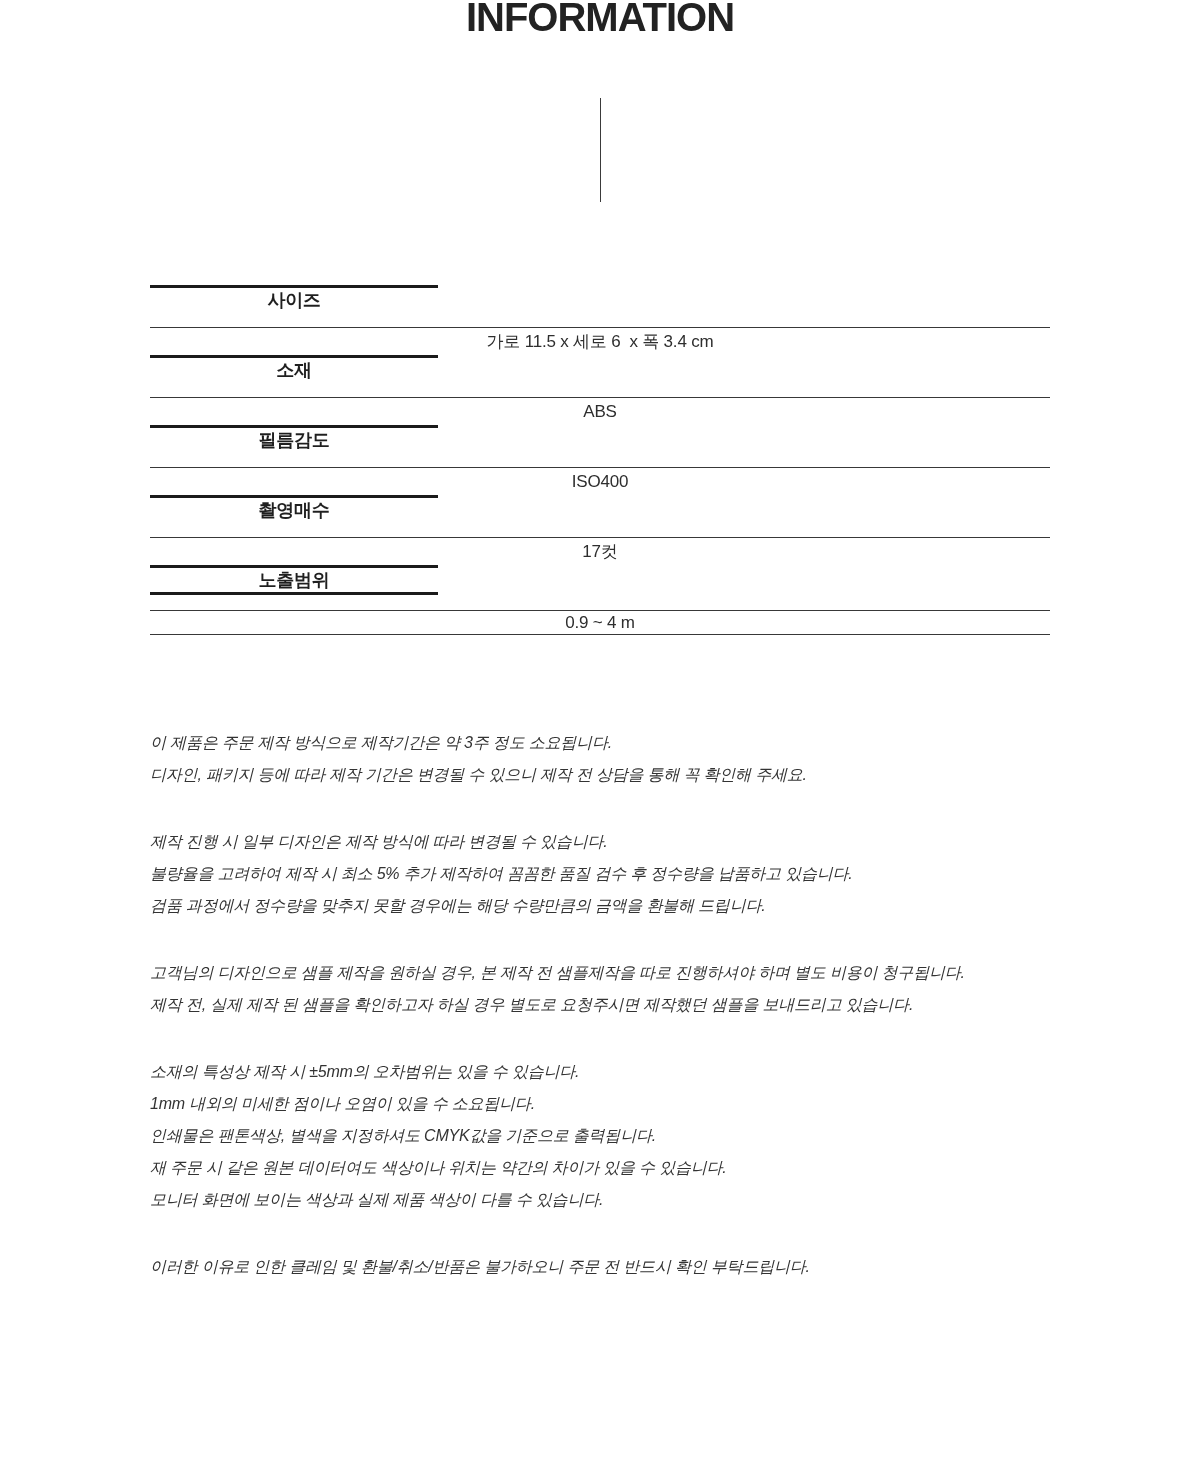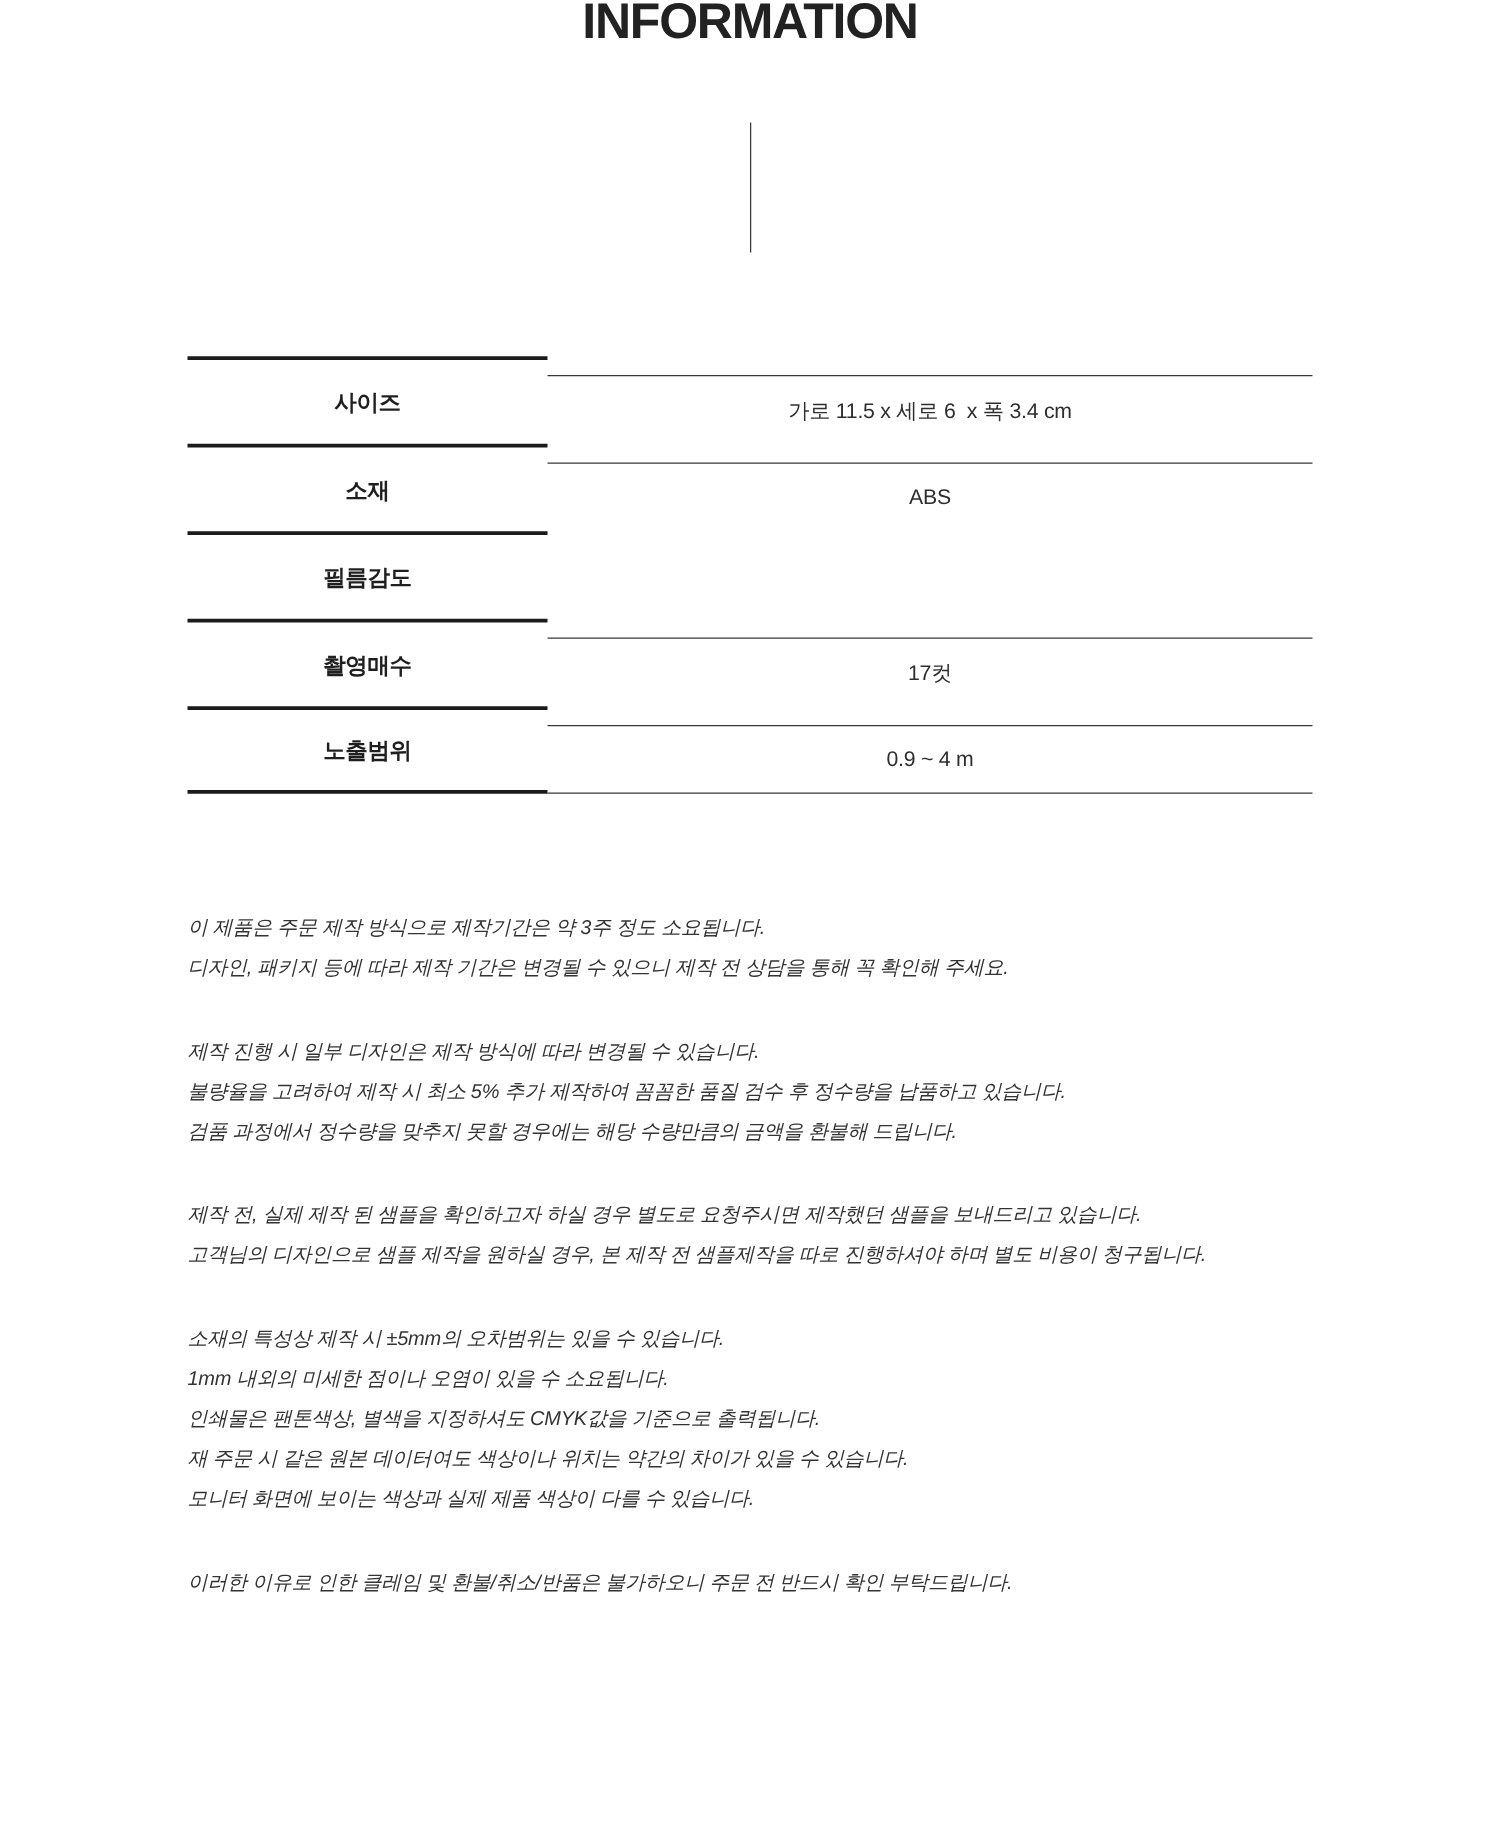--- a/index.html
+++ b/index.html
@@ -36,20 +36,21 @@
   .spec-table {
     position: absolute;
     top: 285px;
     left: 150px;
     width: 900px;
   }
   .spec-row {
     display: flex;
     height: 70px;
     align-items: stretch;
+    flex-direction: column;
   }
   .spec-cell {
     display: flex;
     align-items: center;
     justify-content: center;
     box-sizing: border-box;
   }
   .spec-label {
     width: 288px;
     border-top: 3px solid var(--color-line-thick, #1b1b1b);
@@ -102,20 +103,21 @@
     <div class="spec-row">
       <div class="spec-cell spec-label">사이즈</div>
       <div class="spec-cell spec-value">가로 11.5 x 세로 6  x 폭 3.4 cm</div>
     </div>
     <div class="spec-row">
       <div class="spec-cell spec-label">소재</div>
       <div class="spec-cell spec-value">ABS</div>
     </div>
     <div class="spec-row">
       <div class="spec-cell spec-label">필름감도</div>
+      <div class="spec-cell spec-value">ISO400</div>
     </div>
     <div class="spec-row">
       <div class="spec-cell spec-label">촬영매수</div>
       <div class="spec-cell spec-value">17컷</div>
     </div>
     <div class="spec-row">
       <div class="spec-cell spec-label">노출범위</div>
       <div class="spec-cell spec-value">0.9 ~ 4 m</div>
     </div>
   </div>
@@ -124,22 +126,22 @@
     <p>
       <span class="note-line" style="display:block">이 제품은 주문 제작 방식으로 제작기간은 약 3주 정도 소요됩니다.</span>
       <span class="note-line" style="display:block">디자인, 패키지 등에 따라 제작 기간은 변경될 수 있으니 제작 전 상담을 통해 꼭 확인해 주세요.</span>
     </p>
     <p>
       <span class="note-line" style="display:block">제작 진행 시 일부 디자인은 제작 방식에 따라 변경될 수 있습니다.</span>
       <span class="note-line" style="display:block">불량율을 고려하여 제작 시 최소 5% 추가 제작하여 꼼꼼한 품질 검수 후 정수량을 납품하고 있습니다.</span>
       <span class="note-line" style="display:block">검품 과정에서 정수량을 맞추지 못할 경우에는 해당 수량만큼의 금액을 환불해 드립니다.</span>
     </p>
     <p>
+      <span class="note-line" style="display:block">고객님의 디자인으로 샘플 제작을 원하실 경우, 본 제작 전 샘플제작을 따로 진행하셔야 하며 별도 비용이 청구됩니다.</span>
       <span class="note-line" style="display:block">제작 전, 실제 제작 된 샘플을 확인하고자 하실 경우 별도로 요청주시면 제작했던 샘플을 보내드리고 있습니다.</span>
-      <span class="note-line" style="display:block">고객님의 디자인으로 샘플 제작을 원하실 경우, 본 제작 전 샘플제작을 따로 진행하셔야 하며 별도 비용이 청구됩니다.</span>
     </p>
     <p>
       <span class="note-line" style="display:block">소재의 특성상 제작 시 ±5mm의 오차범위는 있을 수 있습니다.</span>
       <span class="note-line" style="display:block">1mm 내외의 미세한 점이나 오염이 있을 수 소요됩니다.</span>
       <span class="note-line" style="display:block">인쇄물은 팬톤색상, 별색을 지정하셔도 CMYK값을 기준으로 출력됩니다.</span>
       <span class="note-line" style="display:block">재 주문 시 같은 원본 데이터여도 색상이나 위치는 약간의 차이가 있을 수 있습니다.</span>
       <span class="note-line" style="display:block">모니터 화면에 보이는 색상과 실제 제품 색상이 다를 수 있습니다.</span>
     </p>
     <p>
       <span class="note-line" style="display:block">이러한 이유로 인한 클레임 및 환불/취소/반품은 불가하오니 주문 전 반드시 확인 부탁드립니다.</span>

